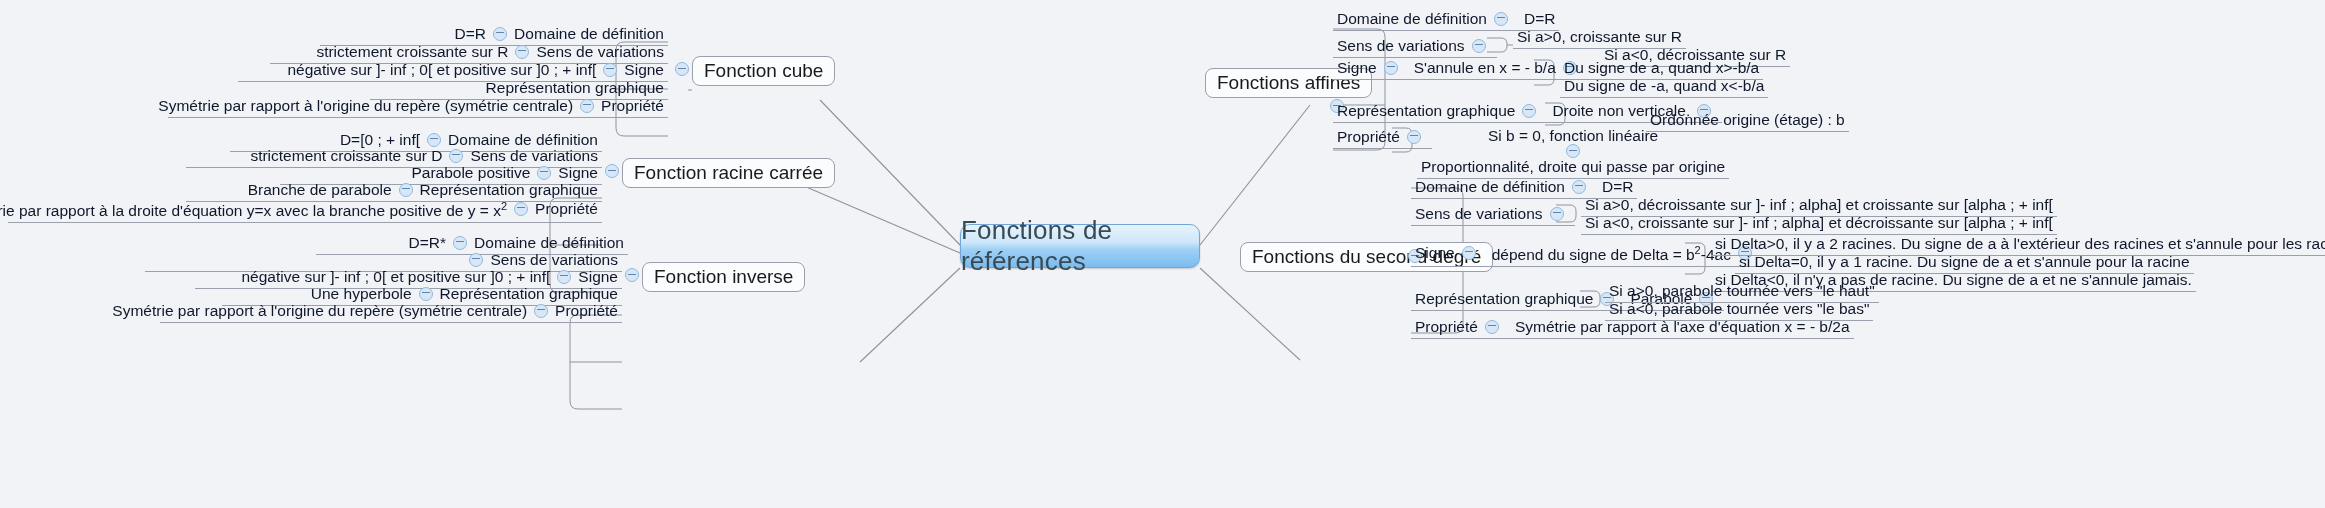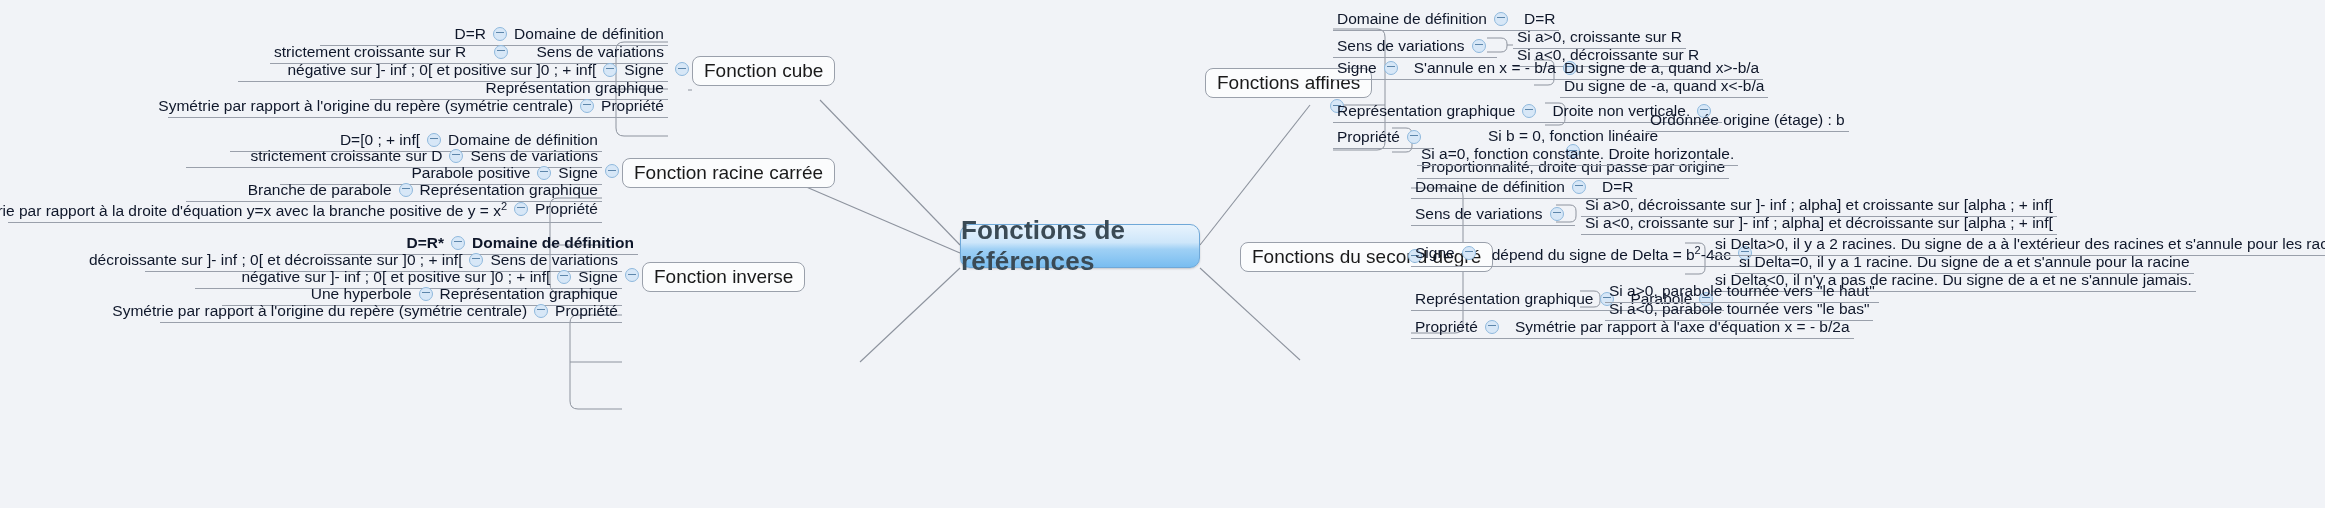--- a/index.html
+++ b/index.html
@@ -27,21 +27,21 @@
     line-height:20px;
     color:#1a1a1a;
   }
   .central{
     position:absolute;
     display:flex;align-items:center;justify-content:center;
     box-sizing:border-box;
     background:linear-gradient(to bottom,#e8f3fd 0%,#cde6fa 42%,#9fd0f5 58%,#79bdf0 100%);
     border:1px solid #6fa8d8;
     border-radius:10px;
-    font-size:26px;font-weight:bold;
+    font-size:26px;font-weight:normal;
     color:#3a4a55;
     letter-spacing:.2px;
     box-shadow:0 1px 2px rgba(0,0,0,.18);
   }
 
   
   .item{
     position:absolute;
     box-sizing:border-box;
     white-space:nowrap;
@@ -125,21 +125,21 @@
     <span>Fonction cube</span>
   </div>
   <span class="bub free" style="left:675px;top:62px;"></span>
 
   <div class="item r" style="left:320px;top:24px;width:348px;">
     <span>D=R</span>
     <span class="bub"></span>
     <span>Domaine de définition</span>
   </div>
 
-  <div class="item r" style="left:270px;top:42px;width:398px;justify-content:space-between;">
+  <div class="item r" style="left:270px;top:42px;width:398px;">
     <span>strictement croissante sur R</span>
     <span class="bub"></span>
     <span>Sens de variations</span>
   </div>
 
   <div class="item r" style="left:238px;top:60px;width:430px;">
     <span>négative sur ]- inf ; 0[  et positive  sur ]0 ; + inf[</span>
     <span class="bub"></span>
     <span>Signe</span>
   </div>
@@ -187,28 +187,27 @@
     <span><span>Symétrie par rapport à la droite d'équation y=x avec la branche positive de y = x</span><span class="sup">2</span></span>
     <span class="bub"></span>
     <span>Propriété</span>
   </div>
 
   <div class="nodebox" style="left:642px;top:262px;">
     <span>Fonction inverse</span>
   </div>
   <span class="bub free" style="left:625px;top:268px;"></span>
 
-  <div class="item r" style="left:326px;top:233px;width:312px;font-weight:bold;">
+  <div class="item r" style="left:316px;top:233px;width:312px;">
     <span>D=R*</span>
     <span class="bub"></span>
     <span>Domaine de définition</span>
   </div>
 
   <div class="item r" style="left:145px;top:250px;width:477px;">
-    <span>décroissante sur ]- inf ; 0[  et décroissante  sur ]0 ; + inf[</span>
     <span class="bub"></span>
     <span>Sens de variations</span>
   </div>
 
   <div class="item r" style="left:195px;top:267px;width:427px;">
     <span>négative sur ]- inf ; 0[  et positive  sur ]0 ; + inf[</span>
     <span class="bub"></span>
     <span>Signe</span>
   </div>
 
@@ -236,21 +235,21 @@
     <span>D=R</span>
   </div>
 
   <div class="item" style="left:1333px;top:36px;">
     <span>Sens de variations</span>
     <span class="bub"></span>
   </div>
   <div class="item" style="left:1513px;top:27px;">
     <span>Si a&gt;0, croissante sur R</span>
   </div>
-  <div class="item" style="left:1513px;top:45px;align-items:center;">
+  <div class="item" style="left:1600px;top:45px;align-items:center;">
     <span>Si a&lt;0, décroissante sur R</span>
   </div>
 
   <div class="item" style="left:1333px;top:58px;">
     <span>Signe</span>
     <span class="bub"></span>
     <span class="gap"></span>
     <span>S'annule en x = - b/a</span>
     <span class="bub"></span>
   </div>
@@ -275,23 +274,20 @@
   <div class="item" style="left:1333px;top:127px;">
     <span>Propriété</span>
     <span class="bub"></span>
   </div>
   <div class="item" style="left:1417px;top:126px;flex-direction:column;">
     <span>Si b = 0, fonction linéaire</span>
     <span class="bub"></span>
     <span class="gap"></span>
     <span>Proportionnalité, droite qui passe par origine</span>
   </div>
-  <div class="item" style="left:1417px;top:144px;">
-    <span>Si a=0, fonction constante. Droite horizontale.</span>
-  </div>
 
   <div class="nodebox" style="left:1240px;top:242px;">
     <span>Fonctions du second degré</span>
   </div>
   <span class="bub free" style="left:1408px;top:249px;"></span>
 
   <div class="item" style="left:1411px;top:177px;">
     <span>Domaine de définition</span>
     <span class="bub"></span>
     <span class="gap"></span>

